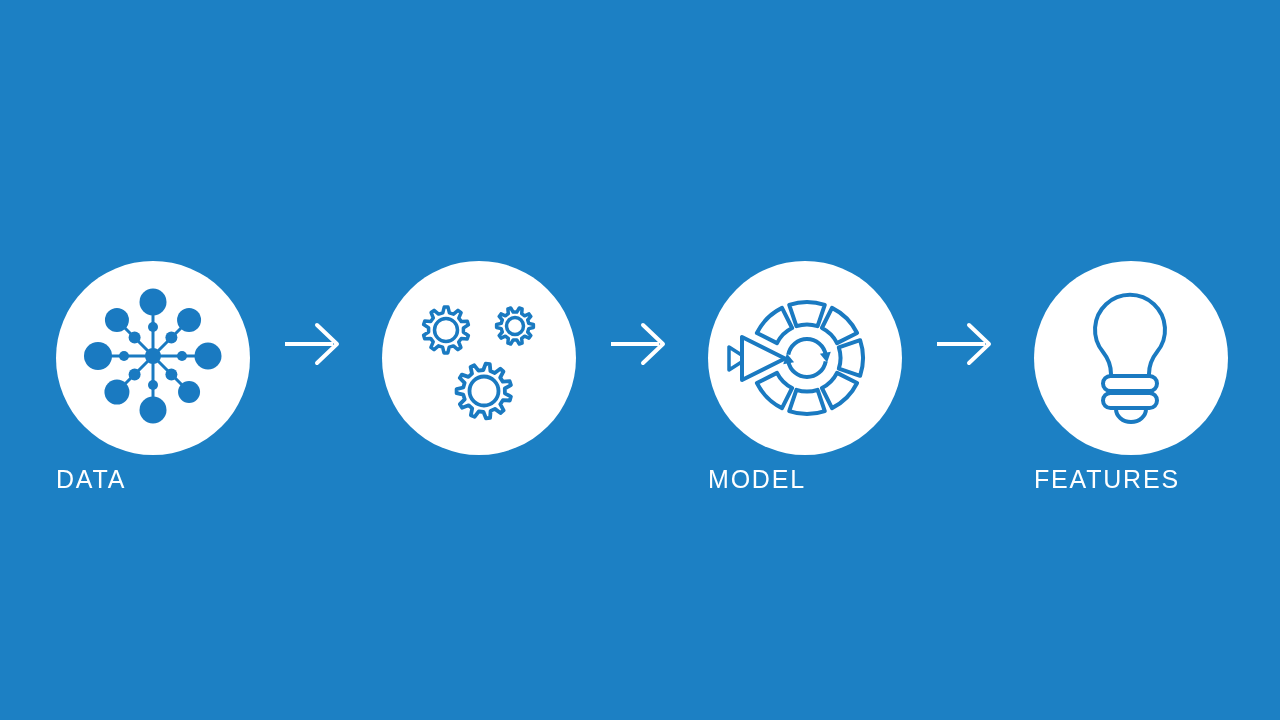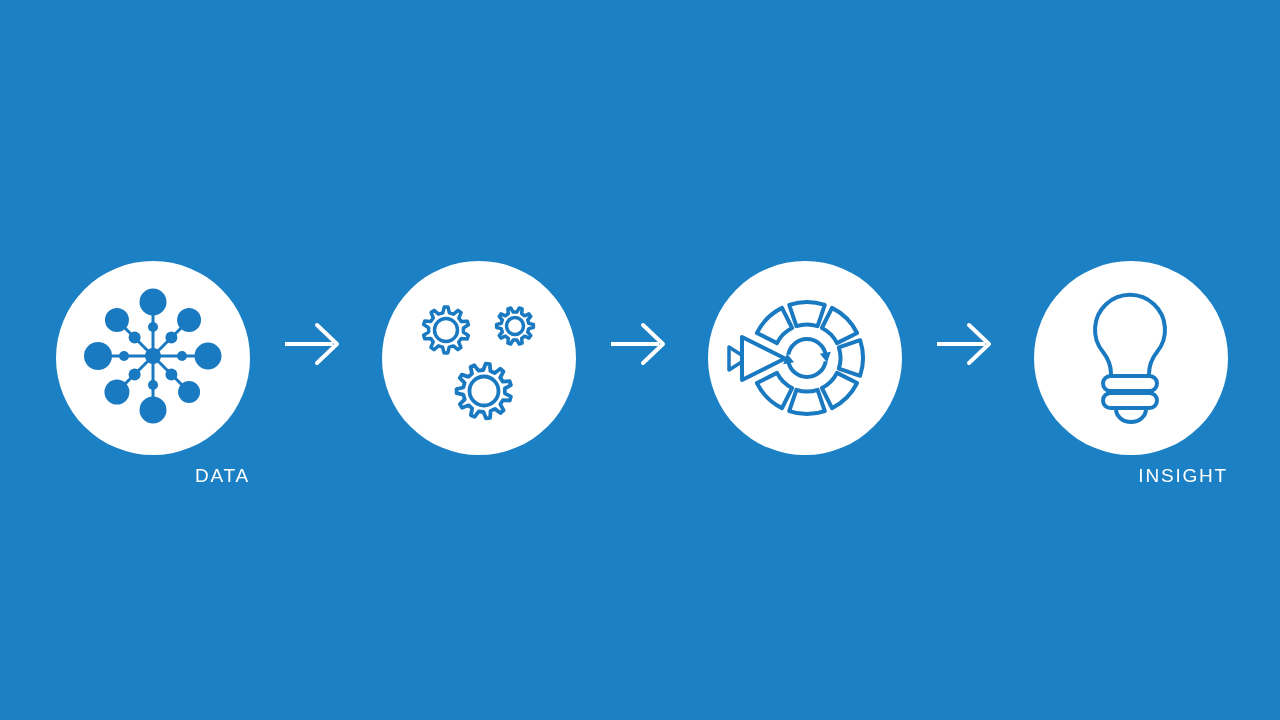--- a/index.html
+++ b/index.html
@@ -13,22 +13,22 @@
   .circle{
     position:absolute;top:0;left:0;width:194px;height:194px;
     border-radius:50%;background:#ffffff;
   }
   .icon{position:absolute;}
   .icon-150{width:150px;height:150px;left:22px;top:22px;}
   .icon-160{width:160px;height:160px;left:17px;top:17px;}
   .icon-140{width:140px;height:140px;left:27px;top:27px;}
   .stage-label{
     position:absolute;top:204px;left:0;width:194px;
-    text-align:right;color:#ffffff;
-    font-size:19px;letter-spacing:1.8px;font-weight:400;
+    text-align:left;color:#ffffff;
+    font-size:25px;letter-spacing:1.8px;font-weight:400;
   }
   .arrow{position:absolute;top:320px;width:60px;height:48px;}
   .s1{left:56px}.s2{left:382px}.s3{left:708px}.s4{left:1034px}
   .a1{left:282px}.a2{left:608px}.a3{left:934px}
 </style>
 </head>
 <body style="background: rgb(28, 128, 196);">
 
 <div class="slide">
 
@@ -99,32 +99,33 @@
           <path d="M92.6 111.8 L99.8 133.1 A56 56 0 0 1 64.2 133.1 L71.4 111.8 A33.5 33.5 0 0 0 92.6 111.8 Z" fill="#fff" stroke="#1a7ac1" stroke-width="4" stroke-linejoin="round"></path>
           <path d="M67.1 110.0 L57.0 130.1 A56 56 0 0 1 31.9 105.0 L52.0 94.9 A33.5 33.5 0 0 0 67.1 110.0 Z" fill="#fff" stroke="#1a7ac1" stroke-width="4" stroke-linejoin="round"></path>
           <path d="M63.3 76.7 A19 19 0 0 1 100.7 76.7" fill="none" stroke="#1a7ac1" stroke-width="4"></path>
           <path d="M100.7 83.3 A19 19 0 0 1 63.3 83.3" fill="none" stroke="#1a7ac1" stroke-width="4"></path>
           <path d="M102.1 84.6 L94.9 75.7 L105.8 73.8 Z" fill="#1a7ac1"></path>
           <path d="M61.9 75.4 L69.1 84.3 L58.2 86.2 Z" fill="#1a7ac1"></path>
           <path d="M4 69 L4 92 L22 80.5 Z" fill="#fff" stroke="#1a7ac1" stroke-width="3.5" stroke-linejoin="round"></path>
           <path d="M17 59 L17 102 L60 80.5 Z" fill="#fff" stroke="#1a7ac1" stroke-width="4" stroke-linejoin="round"></path>
         </svg>
     </div>
+    <div class="stage-label">MODEL</div>
   </div>
 
   <svg class="arrow a3" viewBox="0 0 60 48">
     <path d="M3 24 H51" stroke="#ffffff" stroke-width="4" fill="none"></path>
     <path d="M35 5 L55 24 L35 43" stroke="#ffffff" stroke-width="4" fill="none" stroke-linecap="round" stroke-linejoin="round"></path>
   </svg>
 
   <div class="stage s4">
     <div class="circle">
       <svg id="icon-bulb" class="icon icon-140" viewBox="0 0 140 140">
           <path d="M50 90 L50 86 Q50 74 42 64 A35 35 0 1 1 96 64 Q88 74 88 86 L88 90" fill="#fff" stroke="#1a7ac1" stroke-width="4" stroke-linejoin="round"></path>
           <path d="M55 121 A15 13 0 0 0 85 121" fill="#fff" stroke="#1a7ac1" stroke-width="4"></path>
           <rect x="42" y="88" width="54" height="15" rx="7.5" fill="#fff" stroke="#1a7ac1" stroke-width="4"></rect>
           <rect x="42" y="105" width="54" height="15" rx="7.5" fill="#fff" stroke="#1a7ac1" stroke-width="4"></rect>
         </svg>
     </div>
-    <div class="stage-label">INSIGHT</div>
+    <div class="stage-label">FEATURES</div>
   </div>
 
 </div>
 
 </body></html>

